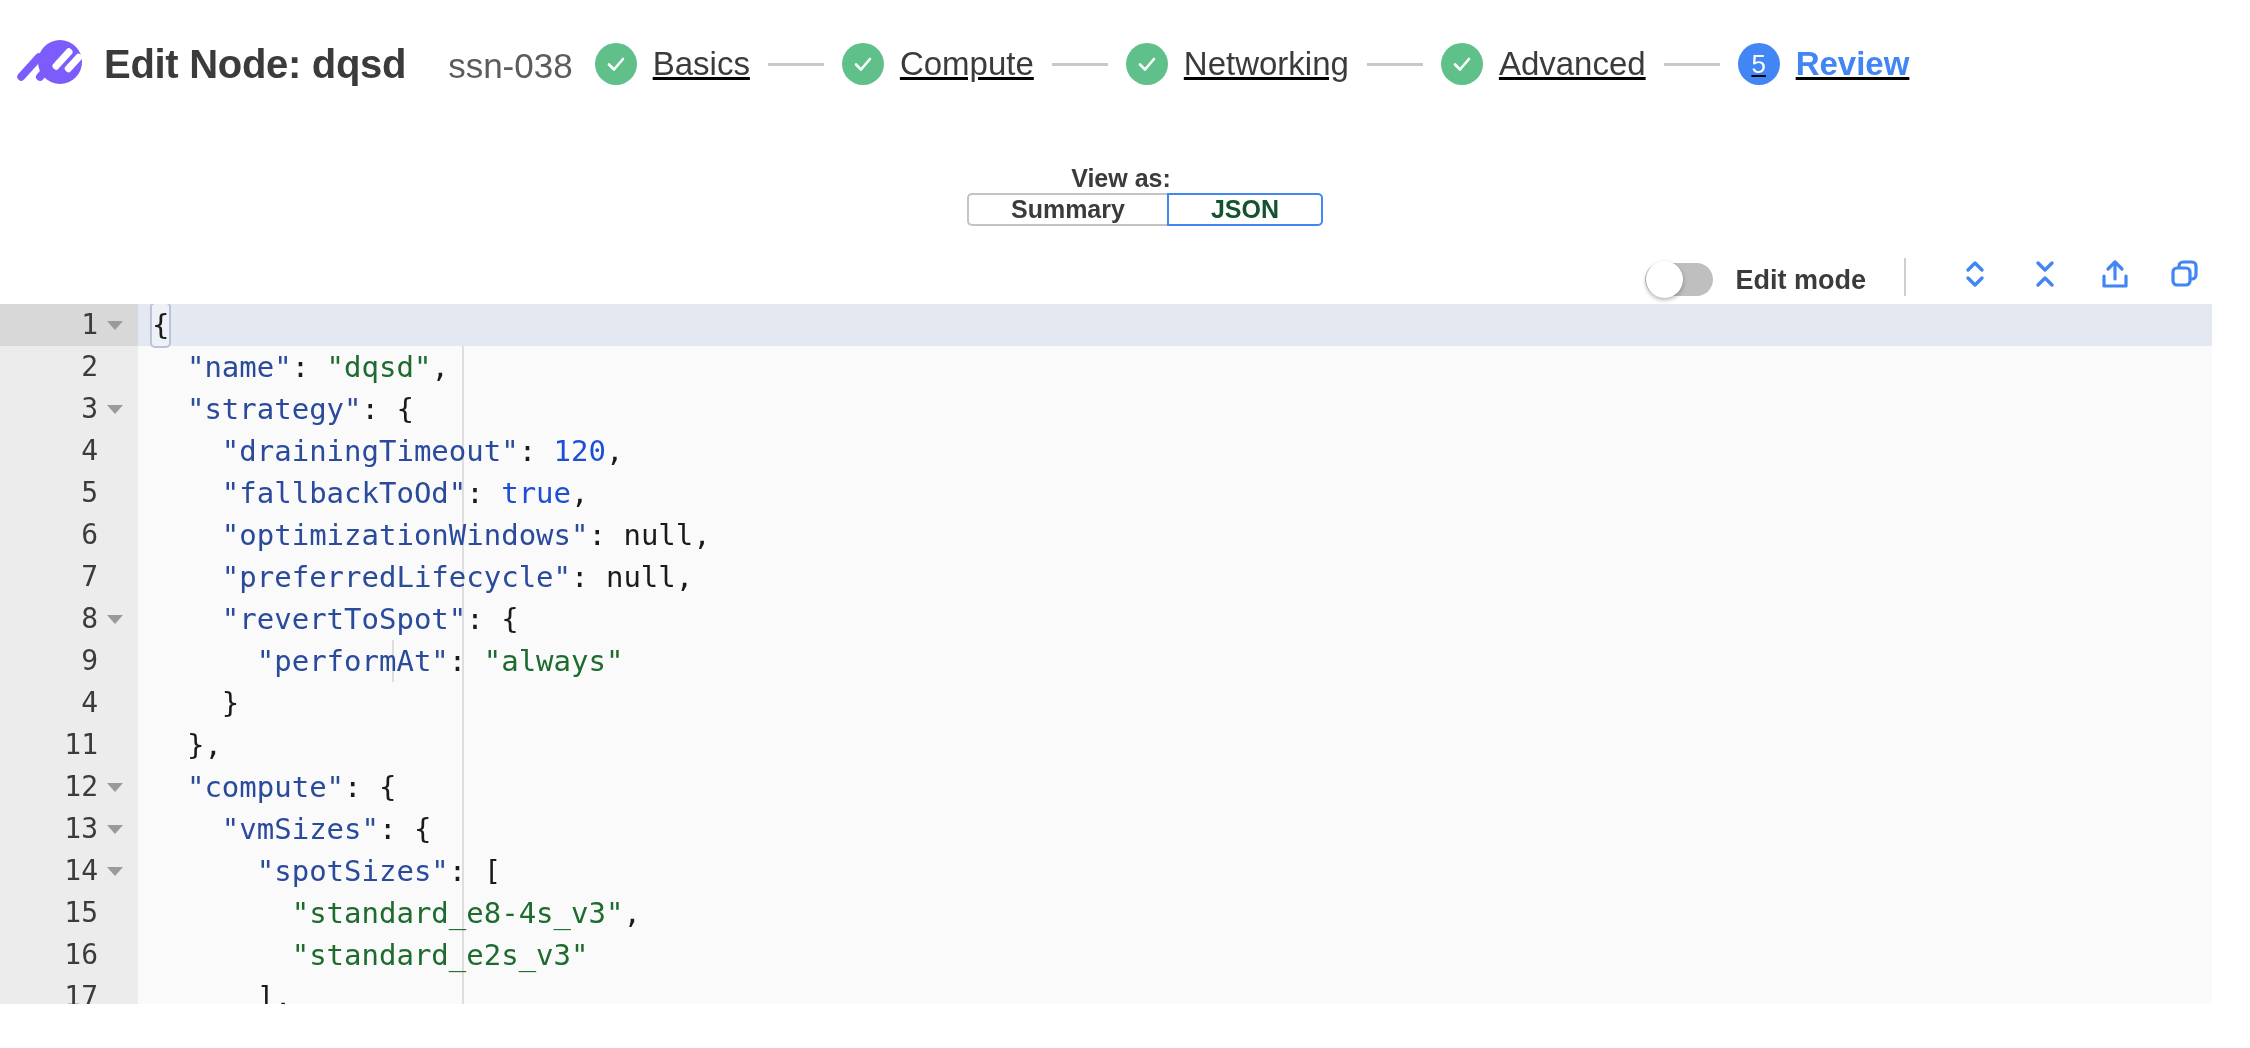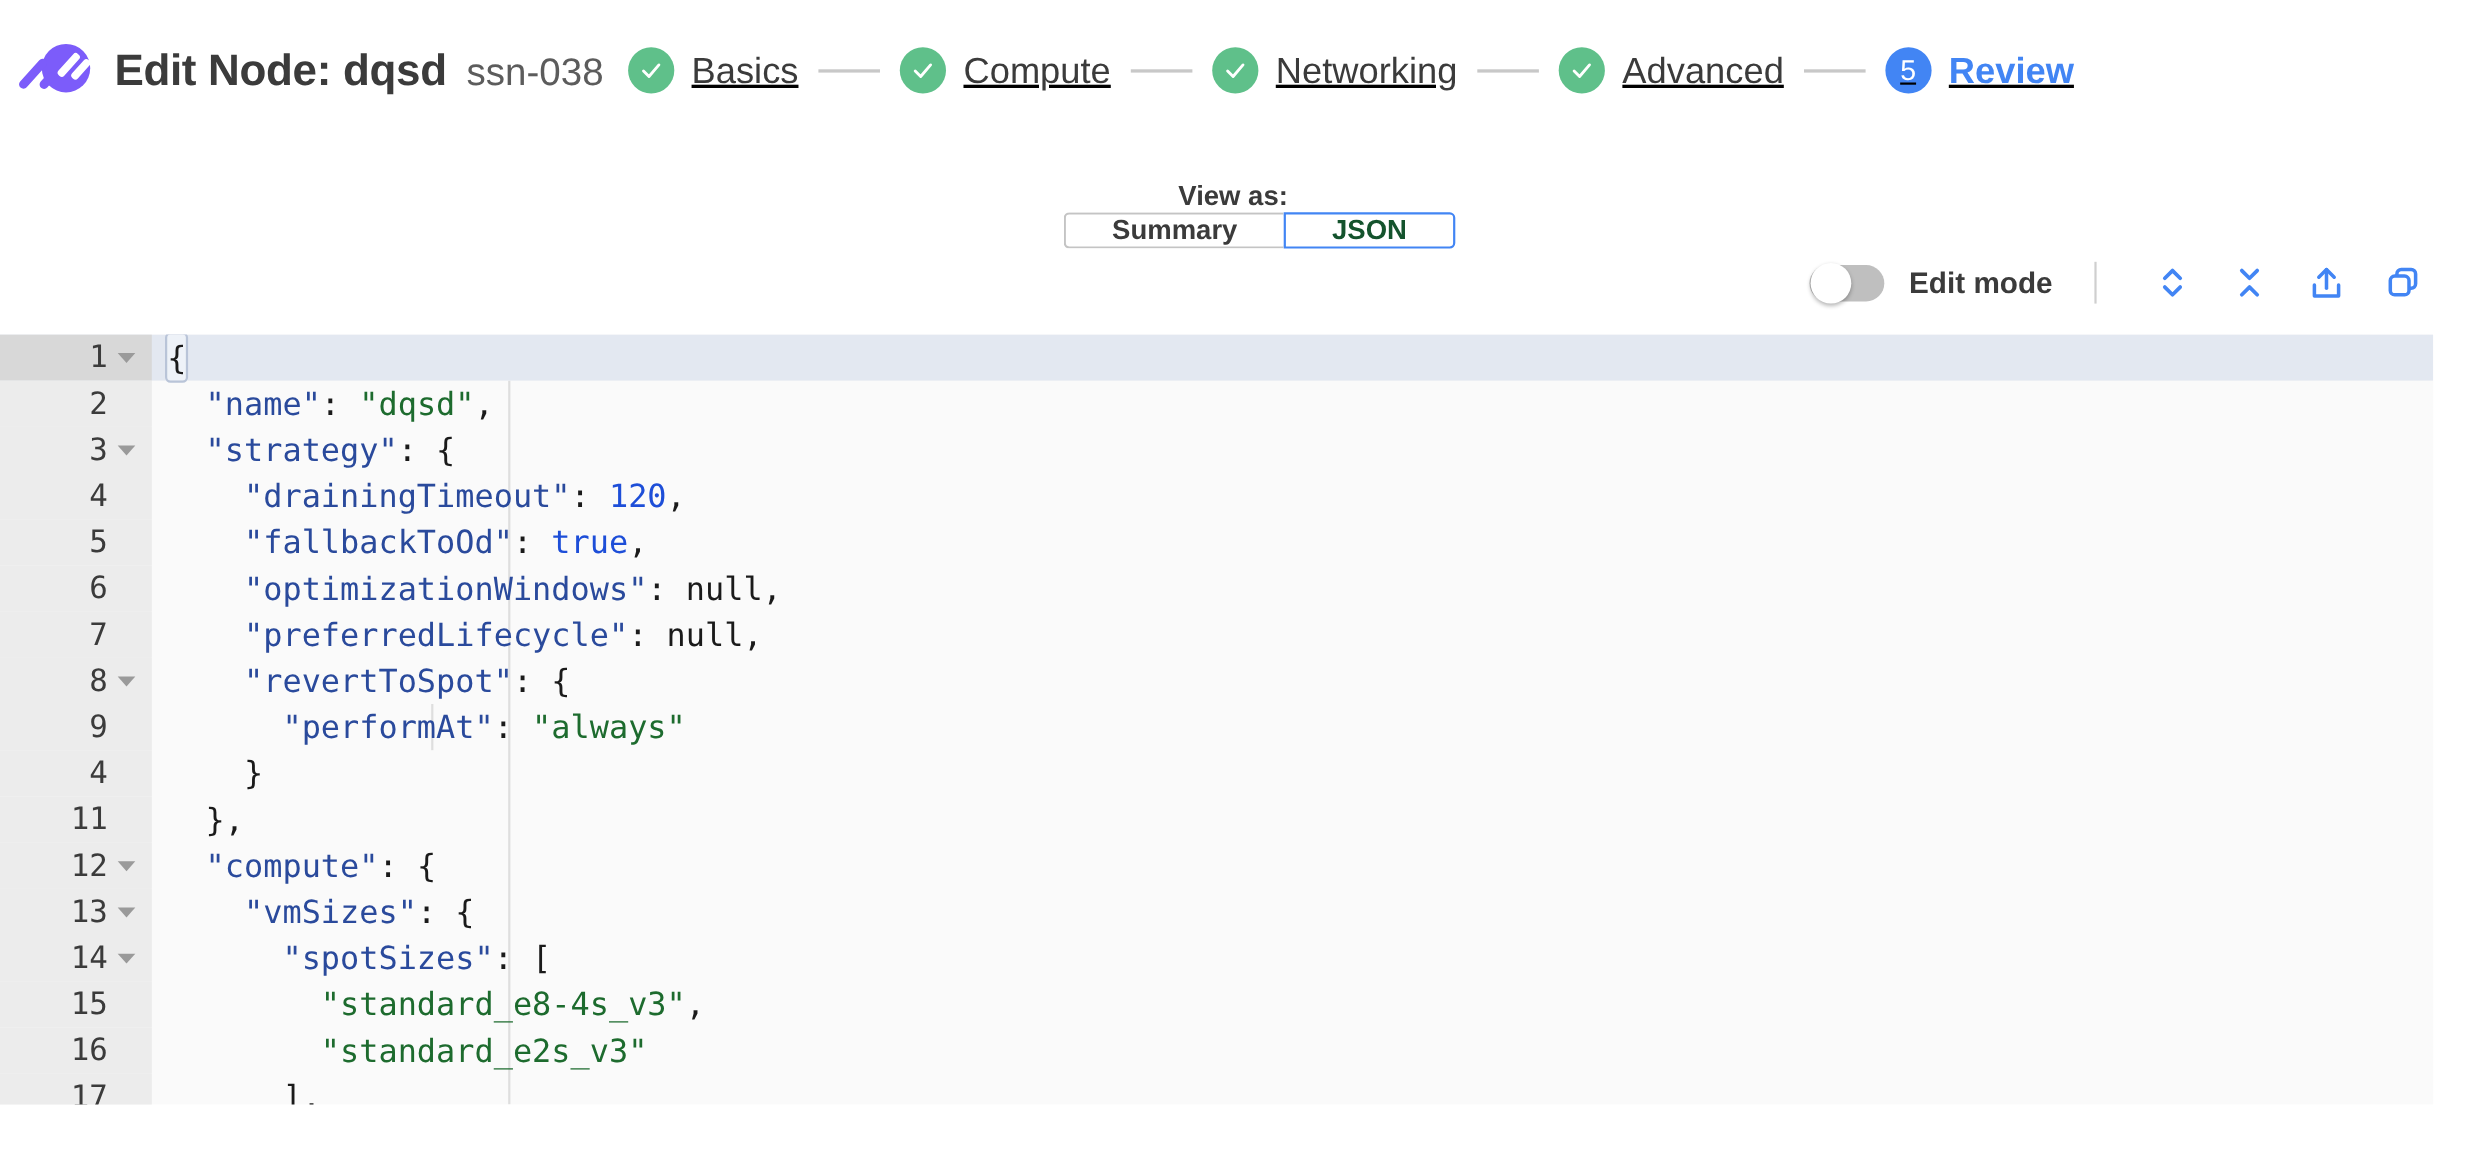--- a/index.html
+++ b/index.html
@@ -49,20 +49,21 @@
   .logo .t1 { width: 8px;  height: 34px; left: 0px;  top: 14px; }
   .logo .t2 { width: 8px;  height: 17px; left: 13px; top: 29px; }
 
   .title-wrap {
     display: flex;
     align-items: baseline;
     flex: 0 0 auto;
     max-width: 590px;
     overflow: hidden;
     white-space: nowrap;
+    gap: 24px;
   }
   .title {
     font-size: 40px;
     font-weight: 700;
     color: #3b3b3b;
     letter-spacing: -0.3px;
   }
   .subtitle {
     font-size: 35px;
     font-weight: 400;
@@ -142,21 +143,21 @@
     color: #14532d;
     border: 2px solid #4285f4;
     border-radius: 0 5px 5px 0;
     position: relative;
     z-index: 2;
   }
 
   
   .editor-toolbar {
     display: flex;
-    align-items: center;
+    align-items: flex-end;
     justify-content: flex-end;
     padding: 0 38px 0 0;
     height: 78px;
     gap: 4px;
   }
   .toggle {
     width: 68px; height: 33px;
     border-radius: 17px;
     background: #bfbfbf;
     position: relative;

